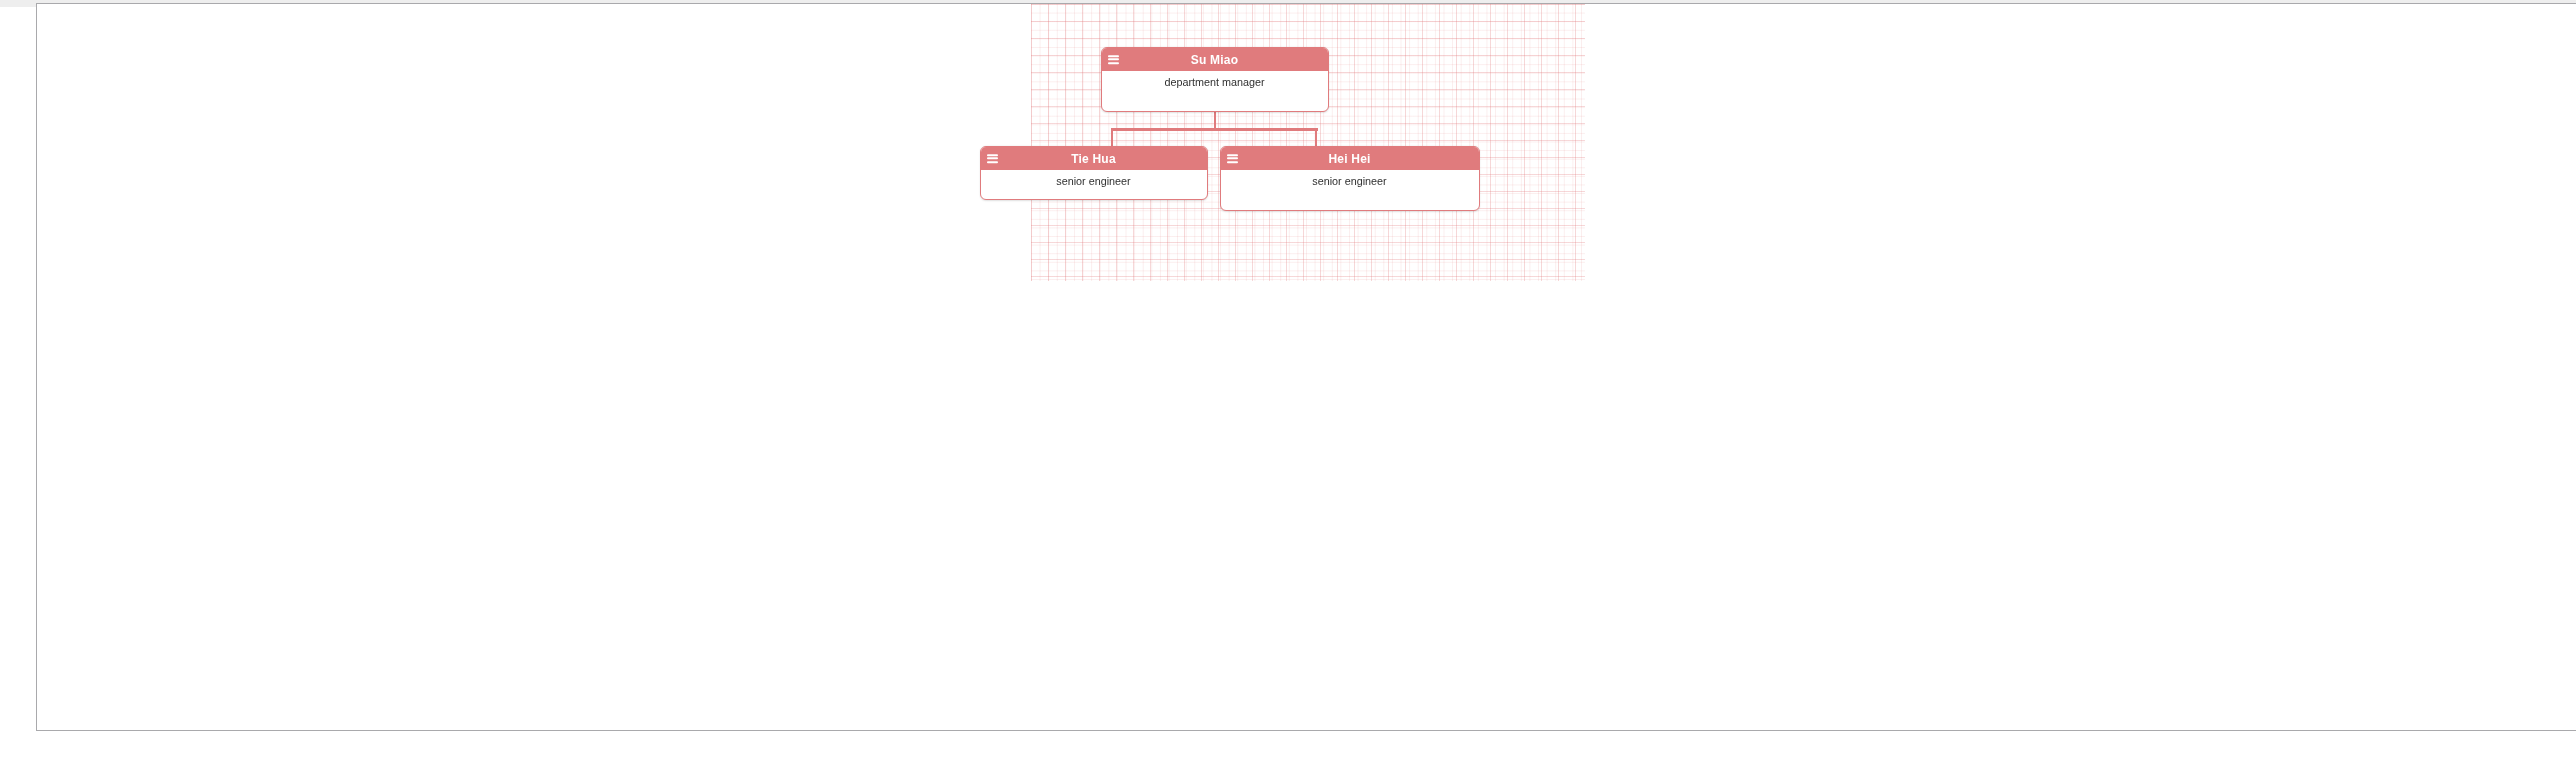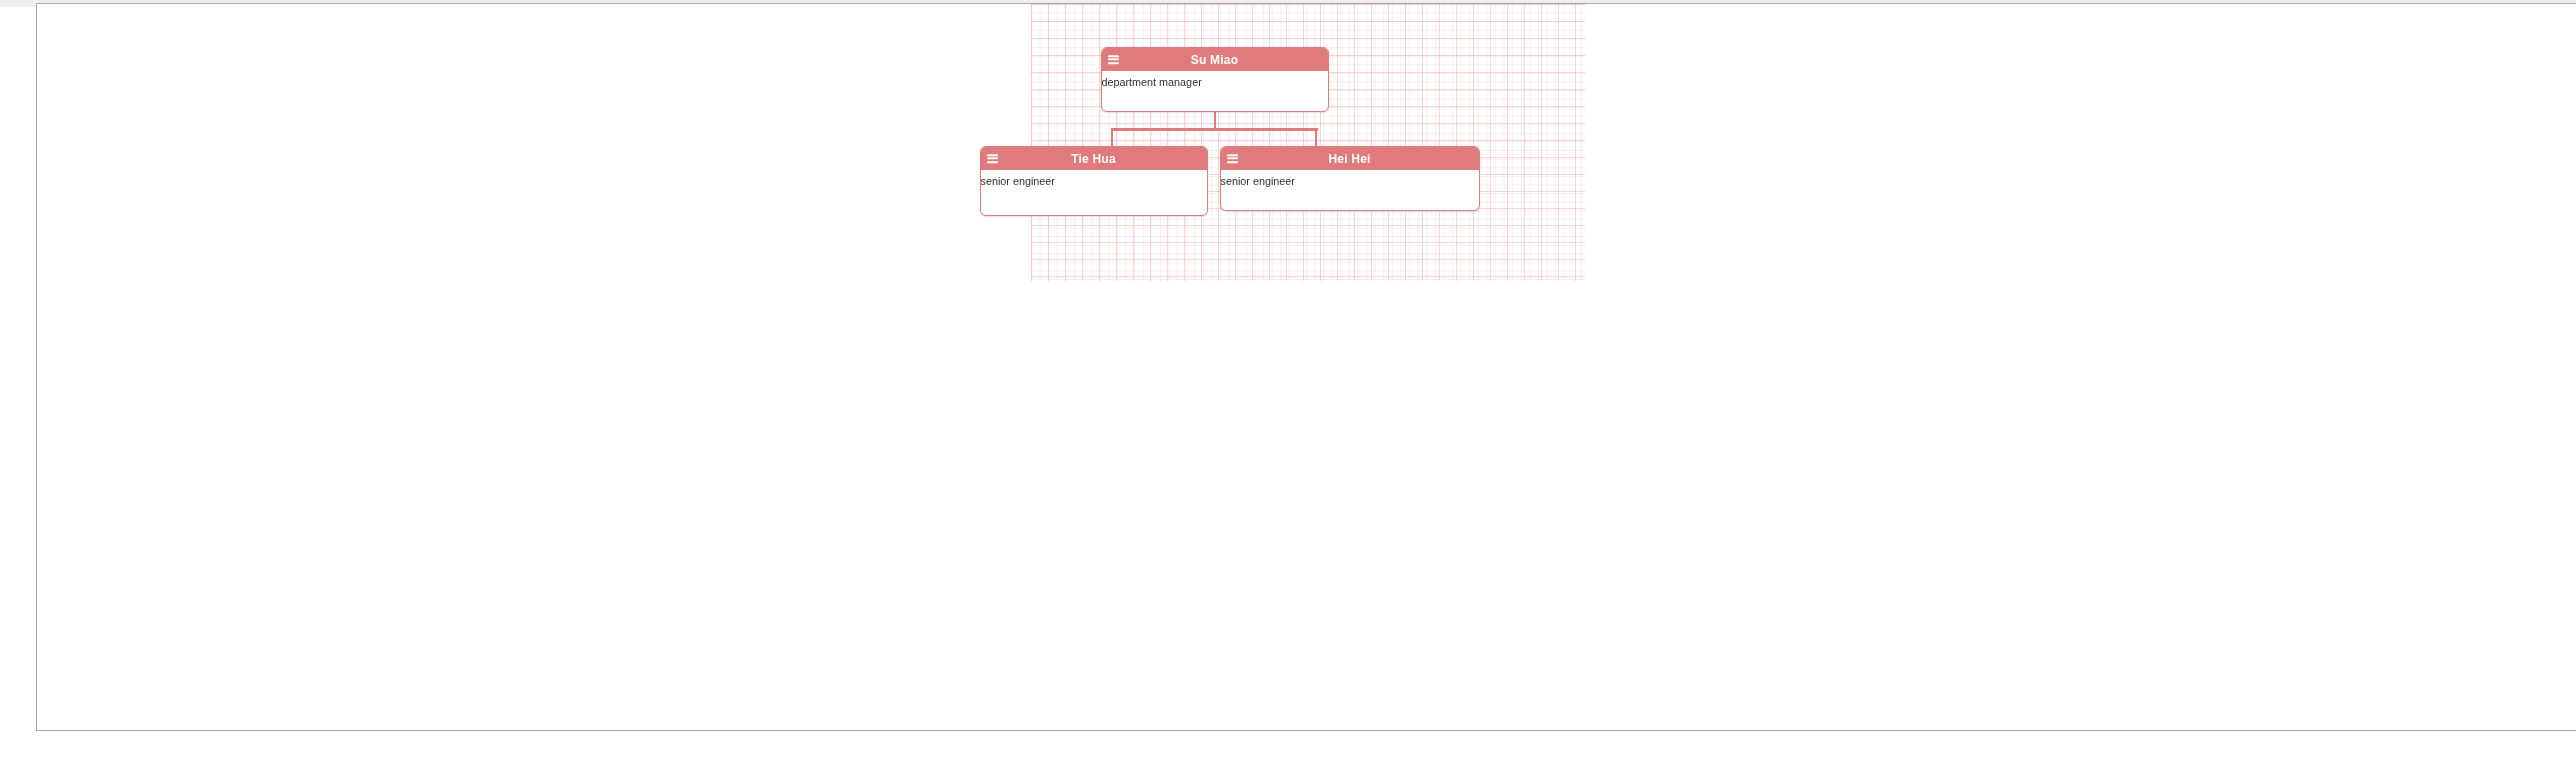--- a/index.html
+++ b/index.html
@@ -96,20 +96,21 @@
     width: 100%;
     height: 2.2px;
     background: #ffffff;
     border-radius: 0.9px;
   }
   .node-body {
     height: 22.4px;
     background: #ffffff;
     display: flex;
     align-items: center;
+    justify-content: center;
   }
   .node-subtitle {
     color: #303030;
     font-size: 10.8px;
     line-height: 1;
     white-space: nowrap;
   }
 
   
   .conn {
@@ -138,21 +139,21 @@
             <span></span>
             <span></span>
         </span>
         <span class="node-title">Su Miao</span>
       </div>
       <div class="node-body">
         <span class="node-subtitle">department manager</span>
       </div>
     </div>
 
-    <div class="node" style="left:-51px; top:142px; width:228px; height:70px;">
+    <div class="node" style="left:-51px; top:142px; width:228px; height:54px;">
       <div class="node-header">
         <span class="menu-icon">
           <span></span>
             <span></span>
             <span></span>
         </span>
         <span class="node-title">Tie Hua</span>
       </div>
       <div class="node-body">
         <span class="node-subtitle">senior engineer</span>

